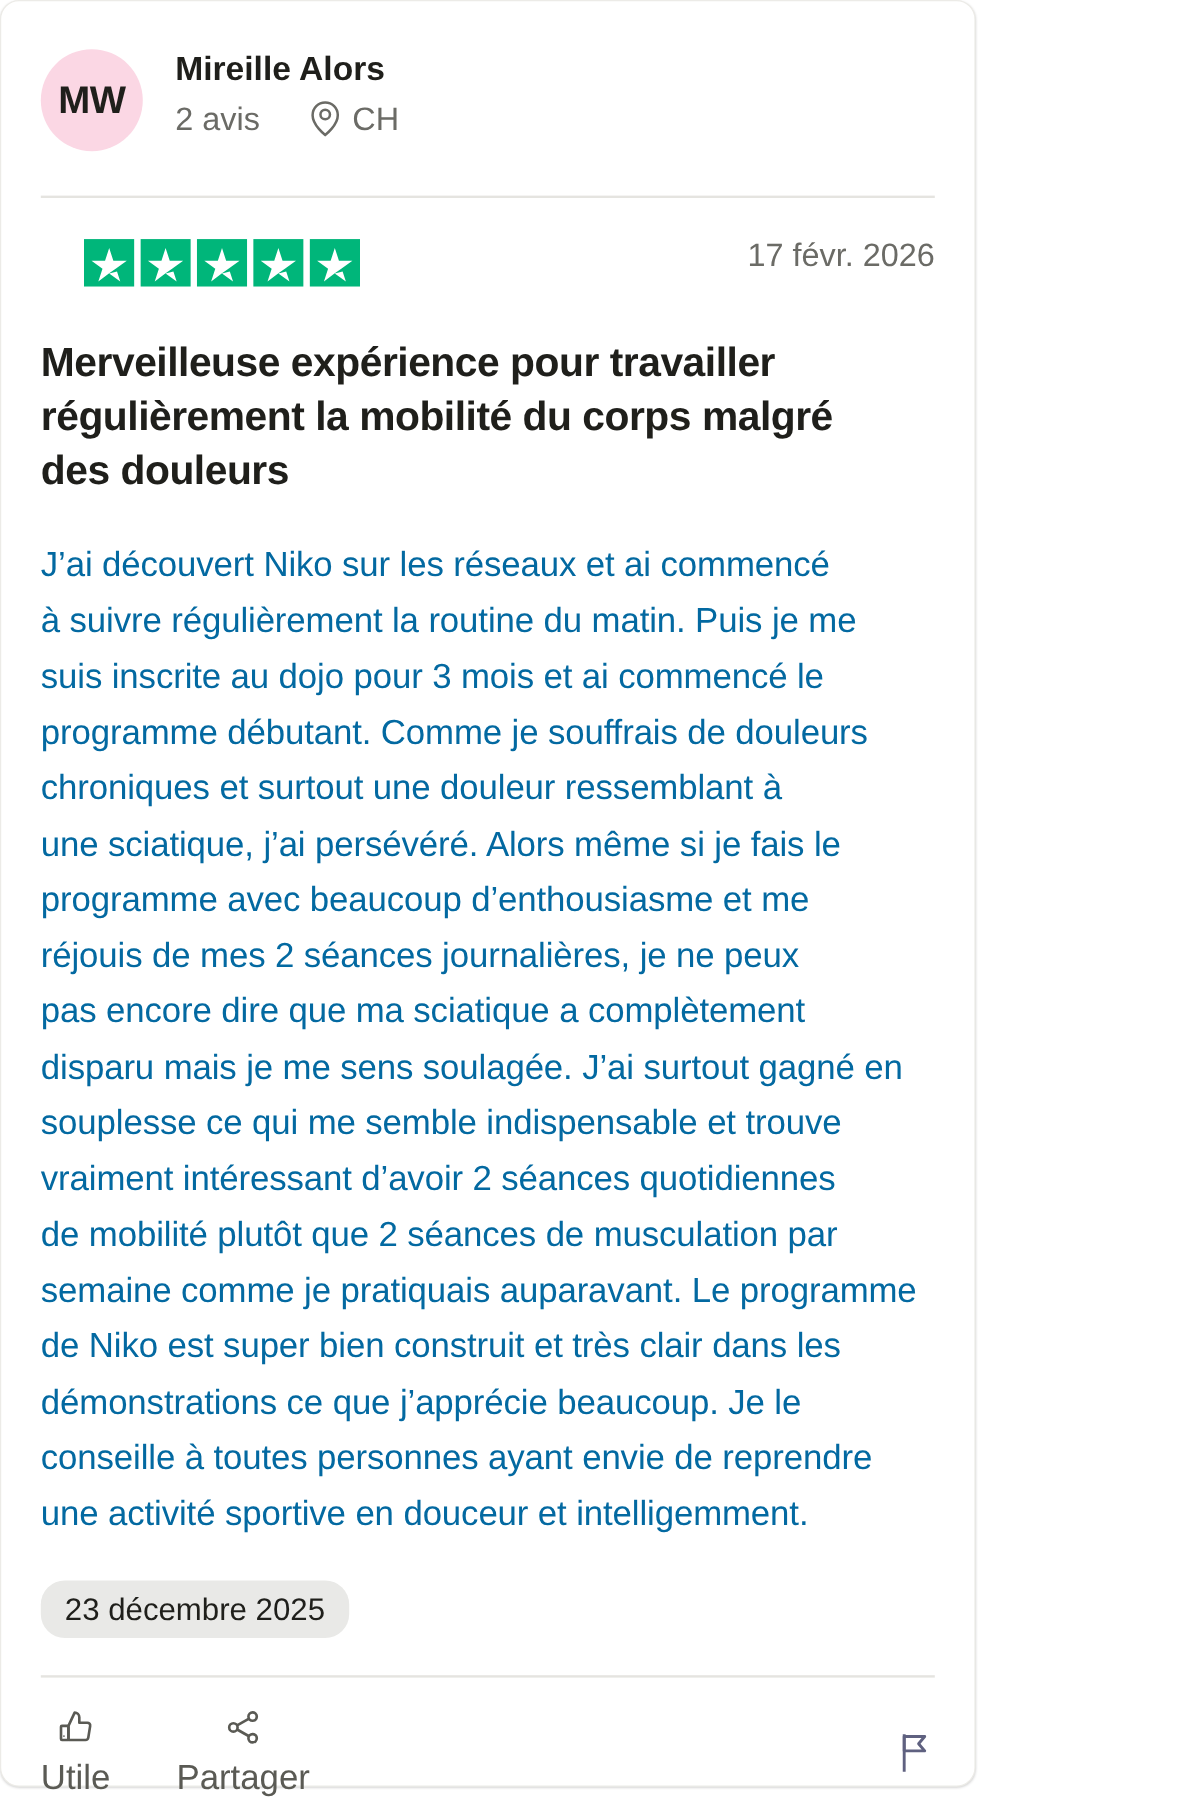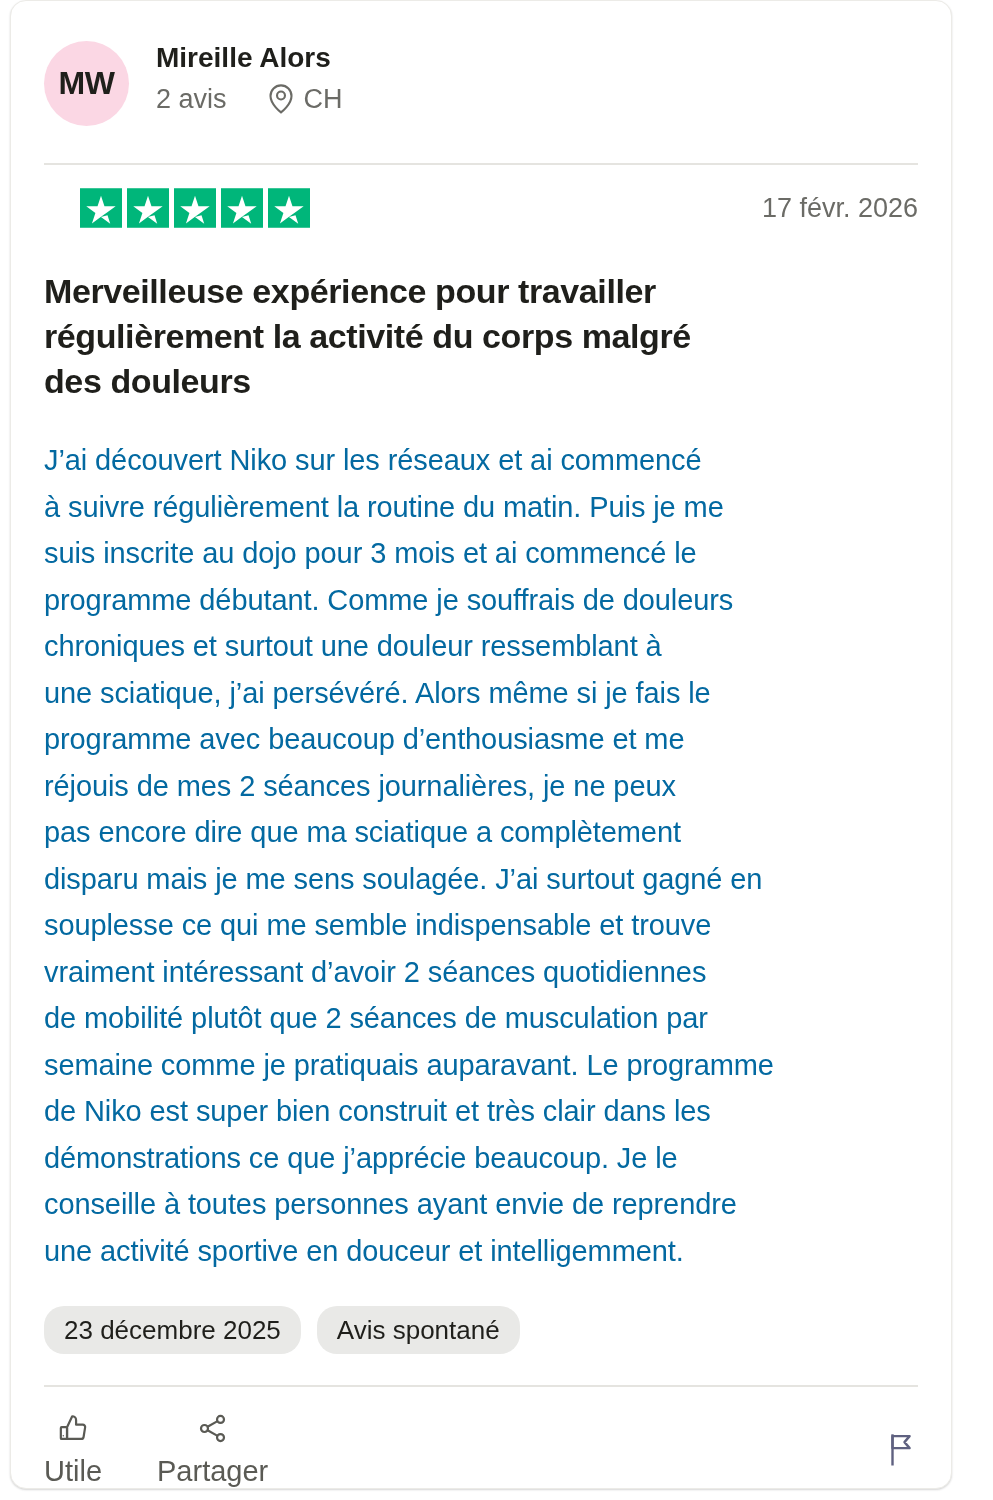--- a/index.html
+++ b/index.html
@@ -3,21 +3,21 @@
 <meta charset="utf-8">
 <style>
   html,body{margin:0;padding:0;background:#fff;}
   body{
     width:993px;height:1500px;position:relative;overflow:hidden;
     font-family:"Liberation Sans","DejaVu Sans",sans-serif;
     color:#1f1f1b;
     -webkit-font-smoothing:antialiased;
   }
   .card{
-    position:absolute;left:10px;top:0;width:942px;height:1489px;
+    position:absolute;left:0;top:0;width:813px;height:1489px;
     background:#fff;
     border:1px solid #ecebe7;
     border-radius:16px;
     box-shadow:0 1px 2px rgba(30,30,25,.18);
     box-sizing:border-box;
     padding:40px 33px 0 33px;
   }
   
   .header{display:flex;align-items:flex-start;}
   .avatar{
@@ -30,21 +30,21 @@
   .header-text{margin-left:27px;padding-top:1px;}
   .consumer-name{font-size:28px;font-weight:700;line-height:32px;color:#1f1f1b;}
   .consumer-meta{
     margin-top:9px;display:flex;align-items:center;
     font-size:27px;color:#6b6b66;line-height:32px;
   }
   .consumer-meta .reviews{margin-right:40px;text-align:right;}
   .pin-icon{width:28px;height:32px;margin-right:9px;display:inline-flex;align-items:center;}
   .divider{height:0;border-top:2px solid #e5e4e0;margin-top:37px;margin-left:0;margin-right:0;}
   
-  .rating-row{margin-top:22px;display:flex;align-items:center;justify-content:space-between;padding-left:36px;}
+  .rating-row{margin-top:33px;display:flex;justify-content:space-between;padding-left:36px;}
   .stars{display:flex;gap:5px;}
   .star-box{width:42px;height:42px;display:block;}
   .review-date{font-size:27px;color:#6b6b66;}
   
   .review-title{
     margin-top:40px;font-size:34px;line-height:45px;font-weight:700;
     letter-spacing:-.4px;color:#1f1f1b;white-space:pre-line;
   }
   .review-body{
     margin-top:33px;font-size:29px;line-height:46.5px;color:#0369a1;
@@ -119,21 +119,21 @@
           </svg></span>
         <span class="star-box"><svg width="42" height="42" viewBox="0 0 51 48">
             <rect width="51" height="48" fill="#00b67a"></rect>
             <path fill="#ffffff" d="M25.5 34.8l7.9-2 3.3 10.2-11.2-8.2zM43.4 21.9H29.7L25.5 9.1l-4.2 12.8H7.6l11.1 8.1-4.2 12.8 11-8.1 6.9-5 10.9-7.8z"></path>
           </svg></span>
       </div>
     <div class="review-date">17 févr. 2026</div>
   </div>
 
   <h2 class="review-title" style="margin:40px 0 0 0;">Merveilleuse expérience pour travailler
-régulièrement la activité du corps malgré
+régulièrement la mobilité du corps malgré
 des douleurs</h2>
 
   <p class="review-body" style="margin:33px 0 0 0;">J’ai découvert Niko sur les réseaux et ai commencé
 à suivre régulièrement la routine du matin. Puis je me
 suis inscrite au dojo pour 3 mois et ai commencé le
 programme débutant. Comme je souffrais de douleurs
 chroniques et surtout une douleur ressemblant à
 une sciatique, j’ai persévéré. Alors même si je fais le
 programme avec beaucoup d’enthousiasme et me
 réjouis de mes 2 séances journalières, je ne peux
@@ -143,21 +143,20 @@
 vraiment intéressant d’avoir 2 séances quotidiennes
 de mobilité plutôt que 2 séances de musculation par
 semaine comme je pratiquais auparavant. Le programme
 de Niko est super bien construit et très clair dans les
 démonstrations ce que j’apprécie beaucoup. Je le
 conseille à toutes personnes ayant envie de reprendre
 une activité sportive en douceur et intelligemment.</p>
 
   <div class="tags">
     <span class="tag-chip">23 décembre 2025</span>
-    <span class="tag-chip">Avis spontané</span>
   </div>
 
   <div class="divider2"></div>
 
   <div class="footer">
     <button class="footer-btn">
       <span>
         <svg width="31" height="31" viewBox="0 0 24 24" fill="none" stroke="#5a5a54" stroke-width="1.7" stroke-linejoin="round">
           <path d="M7 11l4-8.5c1.6 0 3 1.3 3 3V9h5.2c1.1 0 2 1 1.8 2.1l-1.2 7.5c-.15.9-.9 1.5-1.8 1.5H7z"></path>
           <rect x="2.2" y="11" width="4.8" height="9.1" rx="0.6"></rect>

